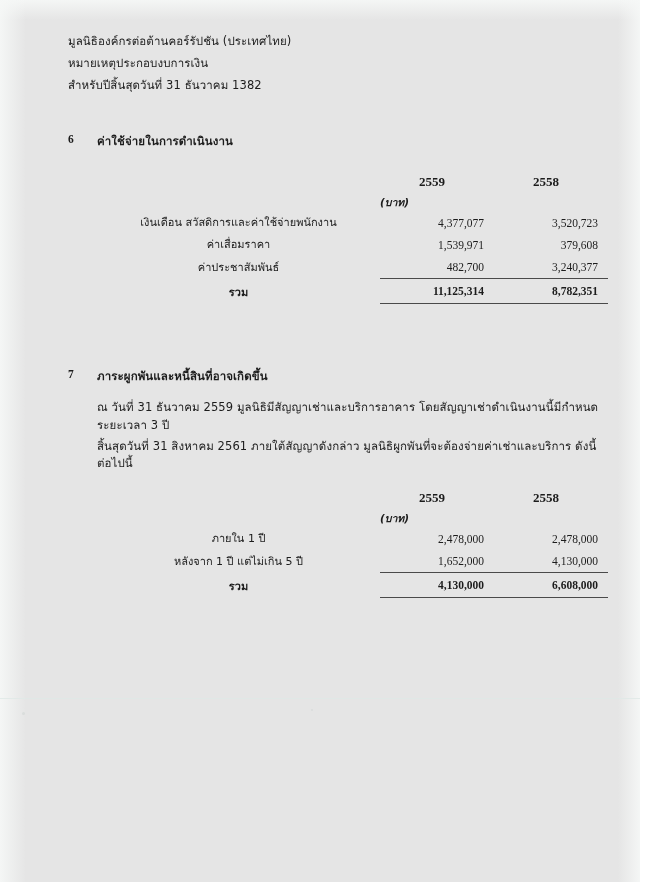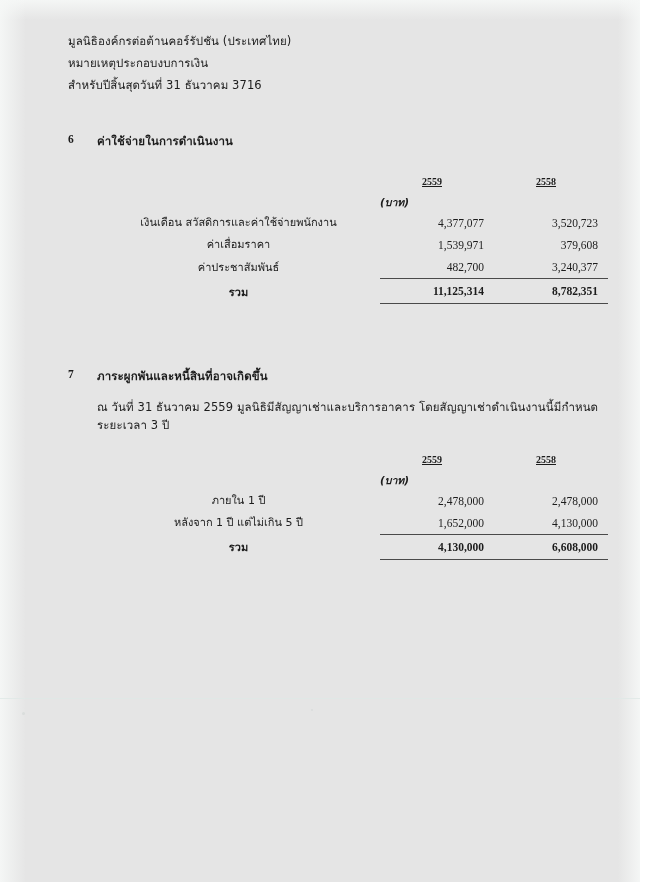--- a/index.html
+++ b/index.html
@@ -118,26 +118,25 @@
     font-family: "Liberation Serif", "DejaVu Serif", serif;
     font-size: 11.5px;
     text-align: right;
     height: 22px;
     line-height: 22px;
     padding-right: 10px !important;
     white-space: nowrap;
   }
   .yr {
     font-family: "Liberation Serif", "DejaVu Serif", serif;
-    font-size: 10px;
+    font-size: 13px;
     text-align: center;
     height: 20px;
     line-height: 20px;
     padding-right: 10px !important;
-    text-decoration: underline;
   }
   .unit {
     font-family: "DejaVu Sans", "Liberation Sans", sans-serif;
     font-size: 10.5px;
     font-style: italic;
     text-align: left;
     height: 20px;
     line-height: 20px;
     padding-right: 10px !important;
   }
@@ -169,21 +168,21 @@
 <div class="page">
 
   <div class="scan-tint"></div>
   <div class="scan-line" style="top:698px;"></div>
   <div class="speck" style="left:22px; top:712px; width:3px; height:3px;"></div>
   <div class="speck" style="left:311px; top:709px; width:2px; height:2px;"></div>
 
   <div class="doc-head">
     <div class="th">มูลนิธิองค์กรต่อต้านคอร์รัปชัน (ประเทศไทย)</div>
     <div class="th">หมายเหตุประกอบงบการเงิน</div>
-    <div class="th">สำหรับปีสิ้นสุดวันที่ 31 ธันวาคม 3716</div>
+    <div class="th">สำหรับปีสิ้นสุดวันที่ 31 ธันวาคม 1382</div>
   </div>
 
   <div class="note" style="top:133px;">
     <div class="note-head">
       <div class="note-no">6</div>
       <div class="th note-title">ค่าใช้จ่ายในการดำเนินงาน</div>
     </div>
 
     <table class="fin" style="margin-top:22px;">
       <colgroup>
@@ -229,20 +228,21 @@
   </div>
 
   <div class="note" style="top:368px;">
     <div class="note-head">
       <div class="note-no">7</div>
       <div class="th note-title">ภาระผูกพันและหนี้สินที่อาจเกิดขึ้น</div>
     </div>
 
     <div class="note-body th">
       <p>ณ วันที่ 31 ธันวาคม 2559 มูลนิธิมีสัญญาเช่าและบริการอาคาร  โดยสัญญาเช่าดำเนินงานนี้มีกำหนดระยะเวลา 3 ปี</p>
+      <p>สิ้นสุดวันที่ 31 สิงหาคม 2561 ภายใต้สัญญาดังกล่าว มูลนิธิผูกพันที่จะต้องจ่ายค่าเช่าและบริการ ดังนี้ต่อไปนี้</p>
     </div>
 
     <table class="fin" style="margin-top:16px;">
       <colgroup>
         <col class="c-label">
           <col class="c-y1">
           <col class="c-y2">
       </colgroup>
       <thead>
         <tr>

